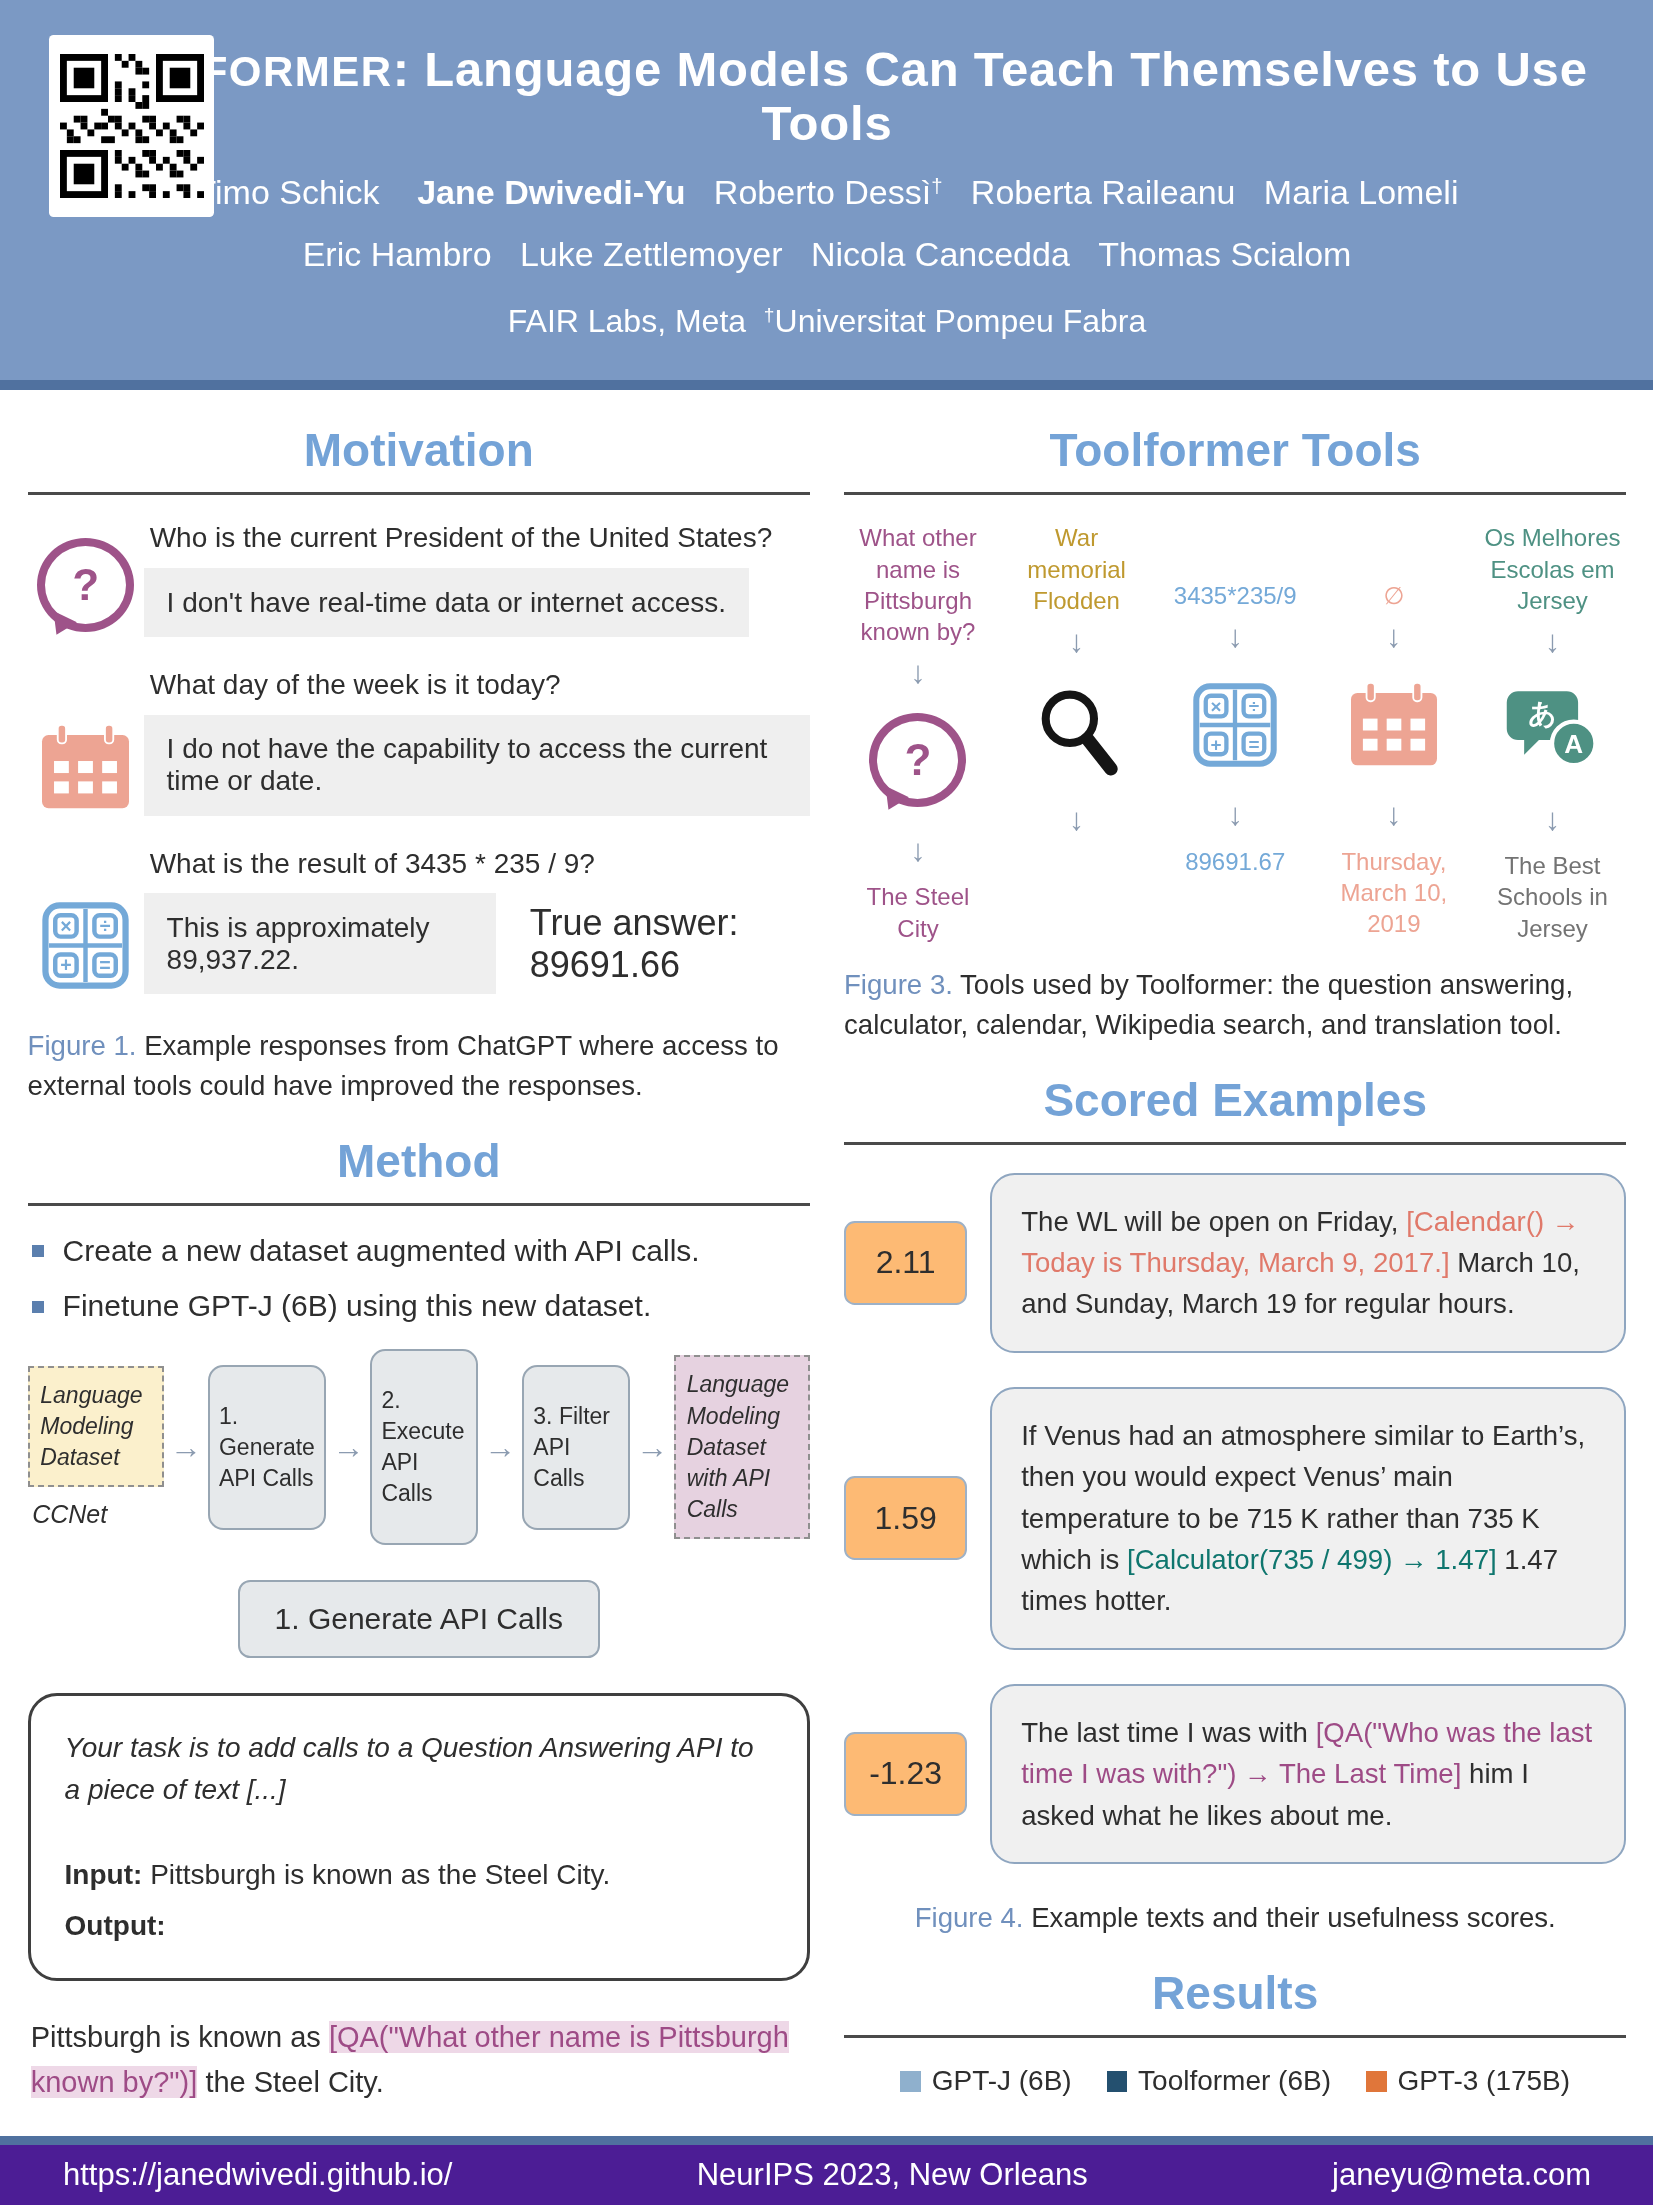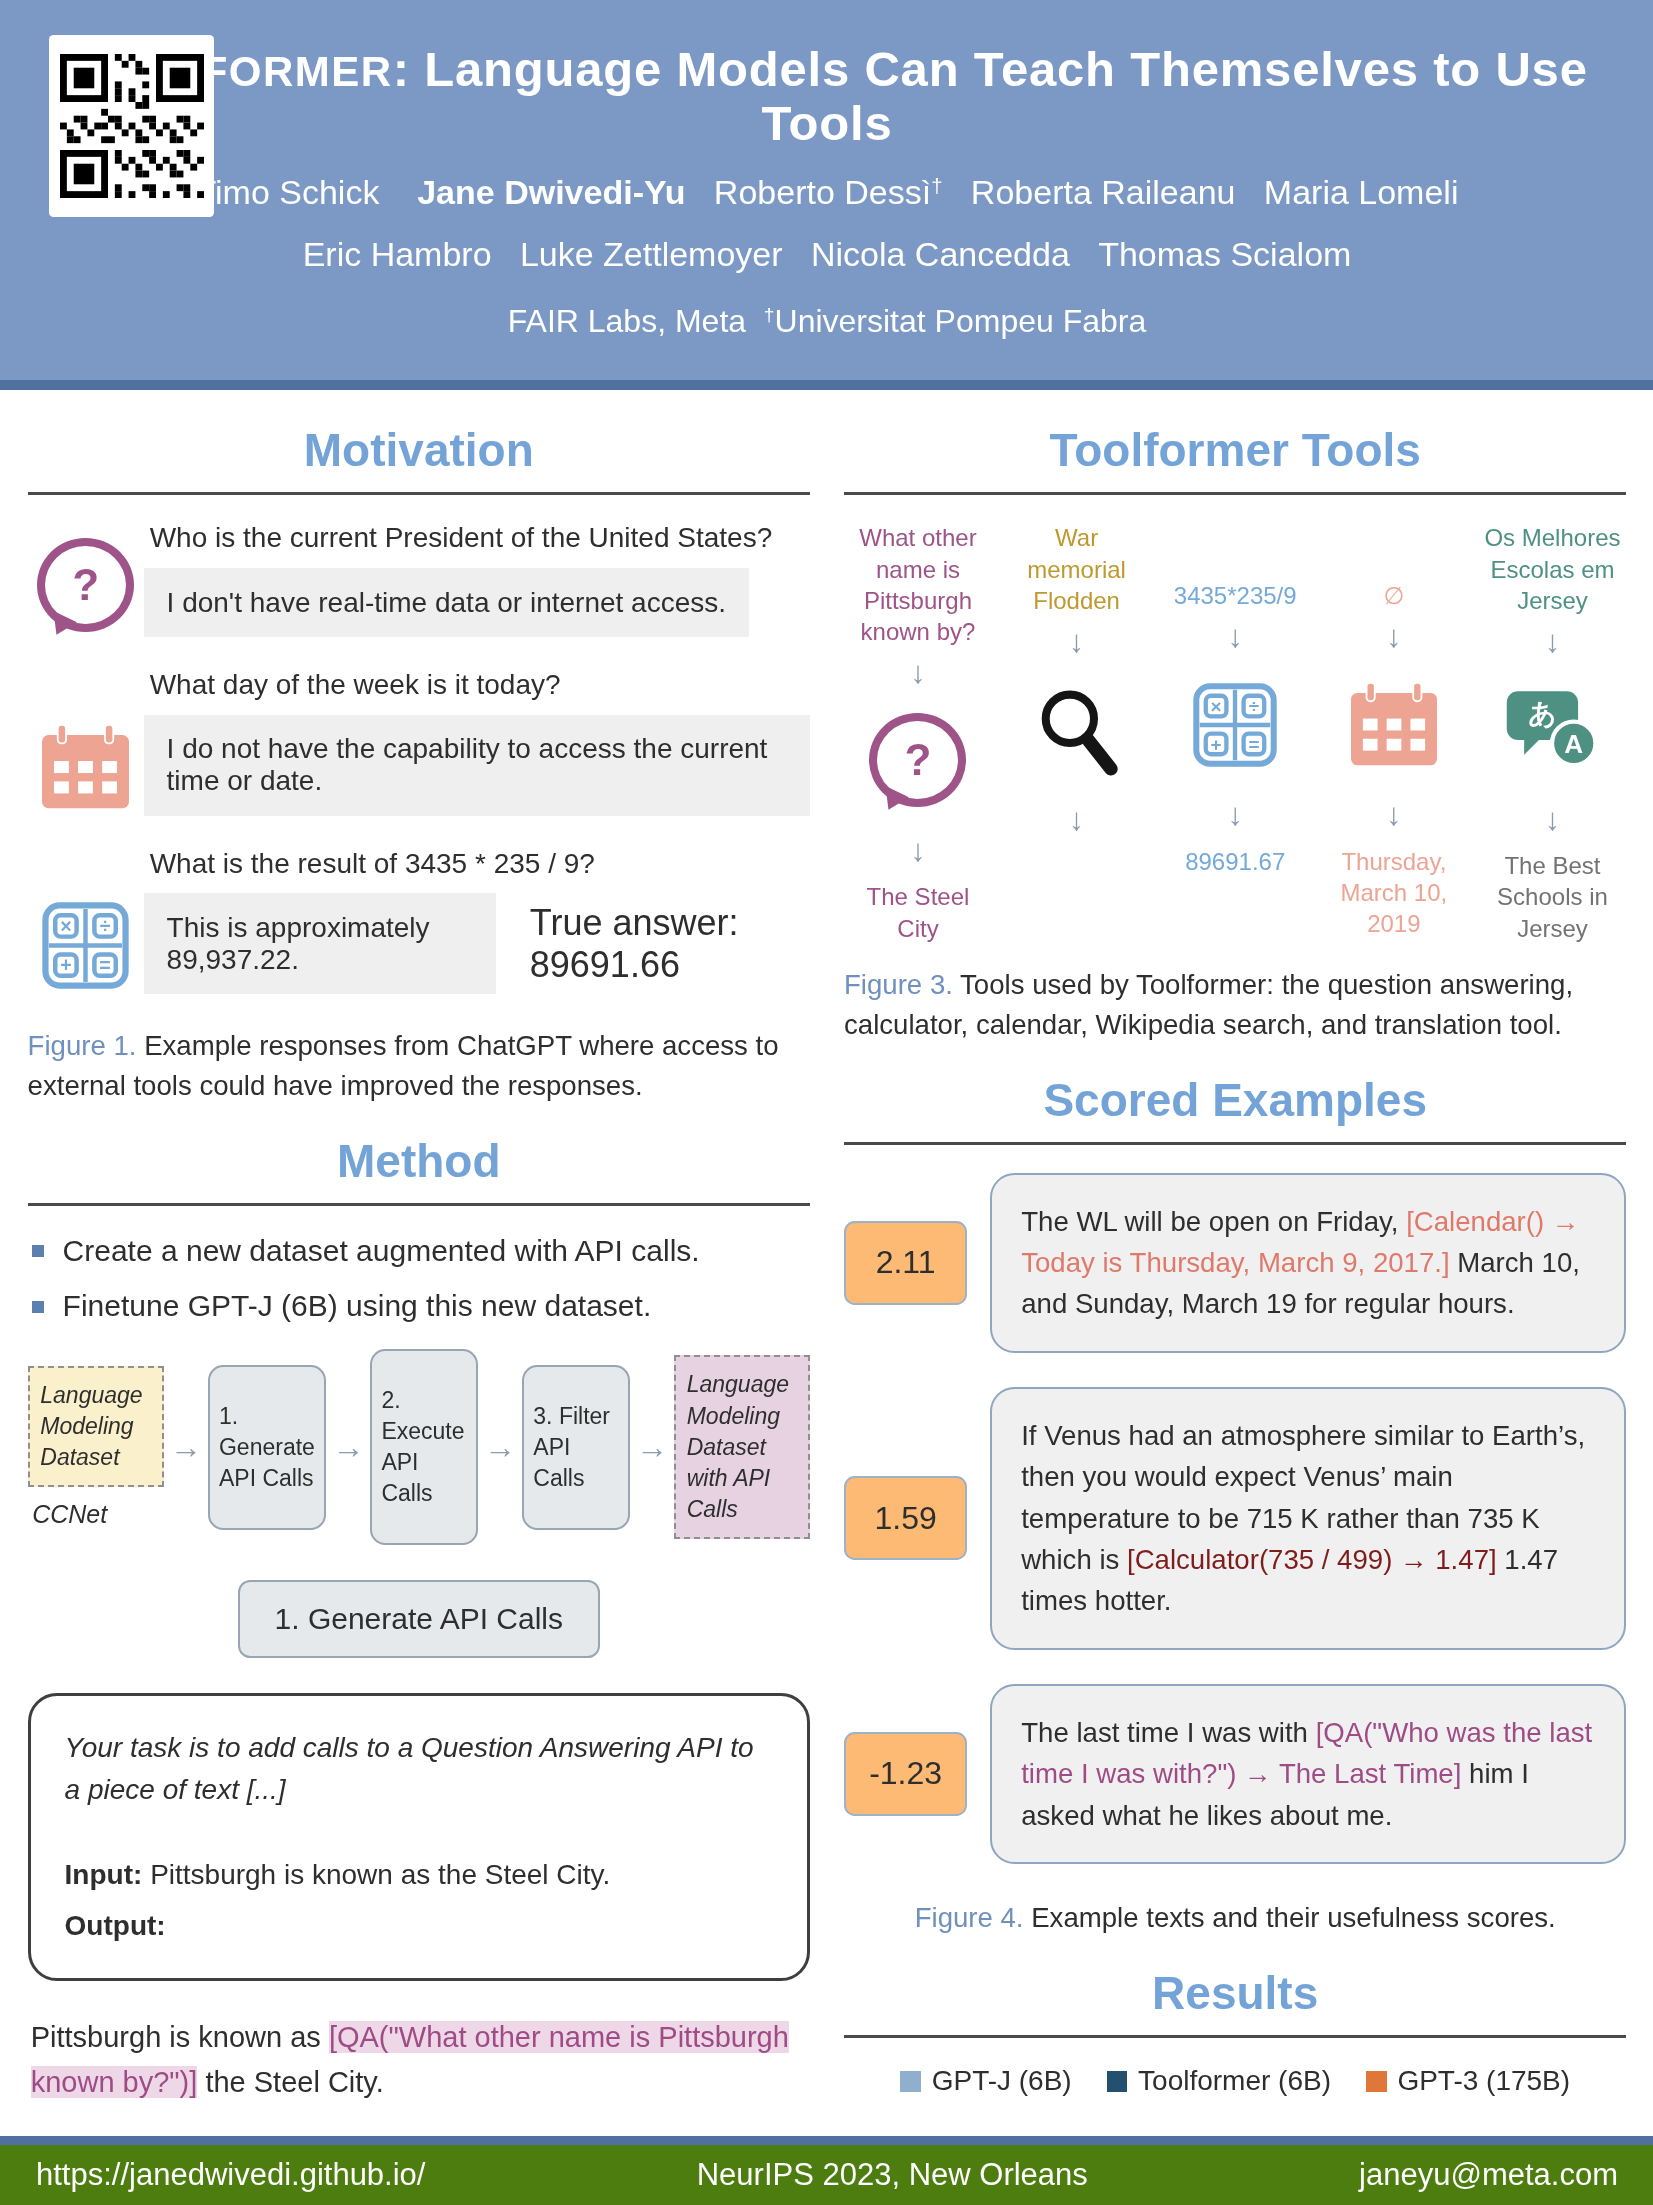--- a/index.html
+++ b/index.html
@@ -17,21 +17,21 @@
   .strip{flex:none;height:10.7px;background:#50719f;}
   
   main.columns{flex:1;display:flex;gap:34px;padding:4.6px 27.6px 0;overflow:hidden;}
   .col{flex:1;min-width:0;}
   .sec-title{text-align:center;color:#74a3d7;font-size:46px;font-weight:bold;margin:27.6px 0 15.3px;}
   .rule{border:none;border-top:3.1px solid #4a4a4a;margin:0 0 27.6px;}
   .caption{font-size:27.6px;line-height:1.45;margin:21.4px 0 0;}
   .caption-center{text-align:center;}
   .sg-fig{color:#7090bd;} .sg-b{font-weight:bold;} .sg-pu{color:#9e4b86;}
   .sg-qa{color:#9e4b86;background:#eed8e7;}
-  .sg-cal{color:#e0796a;} .sg-cc{color:#7f1d1d;}
+  .sg-cal{color:#e0796a;} .sg-cc{color:#0f766e;}
   .sg-sup{font-size:0.6em;vertical-align:0.55em;}
   
   .m-row{display:flex;align-items:flex-end;margin:0 0 32px;}
   .m-icon{flex:none;width:116px;display:flex;justify-content:center;align-items:center;padding-bottom:4.6px;}
   .m-body{flex:1;}
   .q{font-size:28px;margin:0 0 13.8px 6.1px;}
   .a{display:inline-block;background:#efefef;font-size:28px;padding:18.4px 23px;}
   .row3line{display:flex;align-items:center;gap:34px;}
   .true-answer{font-size:36px;}
   
@@ -73,22 +73,22 @@
   .score-box{flex:none;width:113px;border:2.3px solid #9db1c7;border-radius:10.7px;background:#fdba74;
           text-align:center;font-size:32px;padding:21.4px 3.1px;}
   .score-text{flex:1;border:2.3px solid #8fa6c0;border-radius:24.5px;background:#f0f0f0;font-size:27.6px;
           line-height:1.5;padding:26px 29px;}
   
   .legend-row{display:flex;justify-content:center;gap:35px;font-size:28px;margin:4.6px 0 3.1px;align-items:center;}
   .legend-item{display:flex;align-items:center;}
   .legend-sq{display:inline-block;width:20.7px;height:20.7px;margin-right:10.7px;}
   
   .footer-strip{flex:none;height:9.2px;background:#50719f;}
-  footer{flex:none;height:60px;background:#4d7c0f;color:#fff;display:flex;align-items:center;
-          justify-content:space-between;padding:0 36px;font-size:31px;}
+  footer{flex:none;height:60px;background:#4c1d95;color:#fff;display:flex;align-items:center;
+          justify-content:space-between;padding:0 63px;font-size:31px;}
 </style>
 </head>
 <body>
 
 <div class="poster">
 
   <header>
     <div class="qr-wrap">
       <svg id="qr-svg" width="144" height="144" viewBox="0 0 189 189">
           <rect x="0" y="0" width="189" height="189" fill="#fff"></rect>

